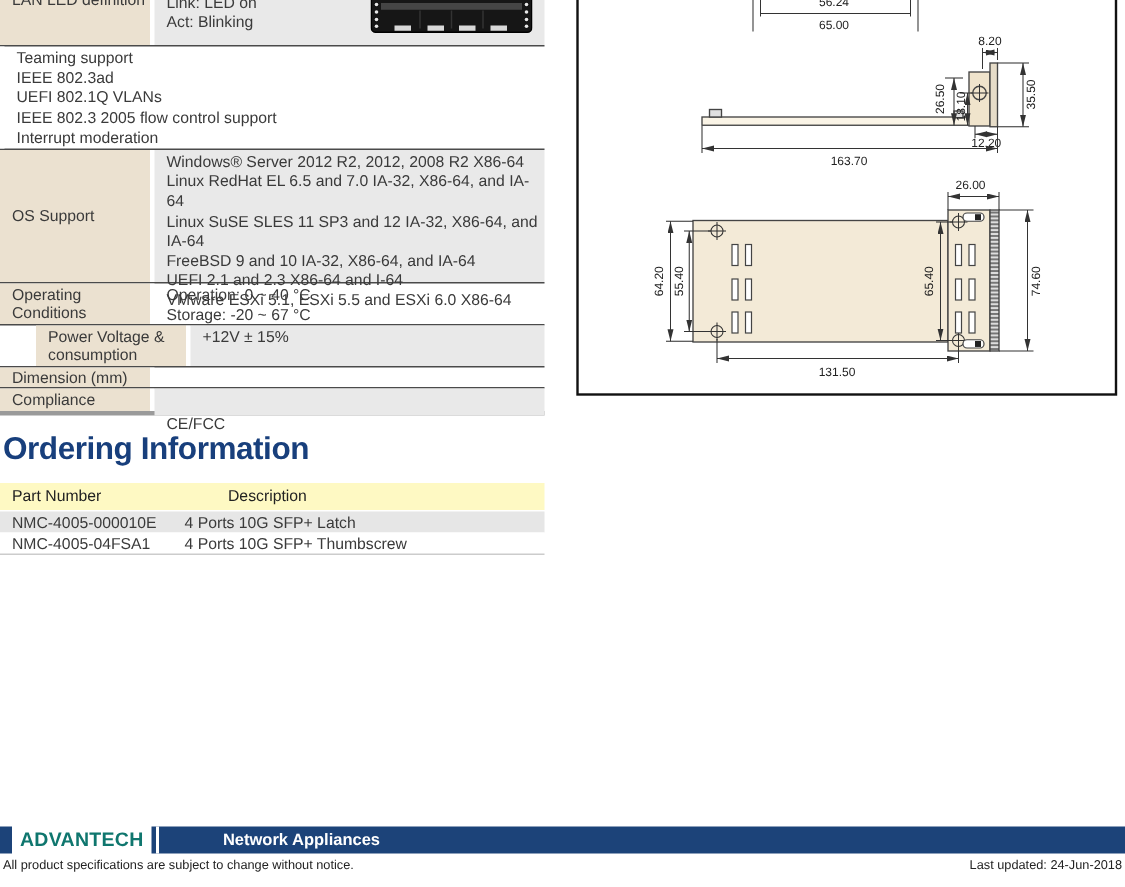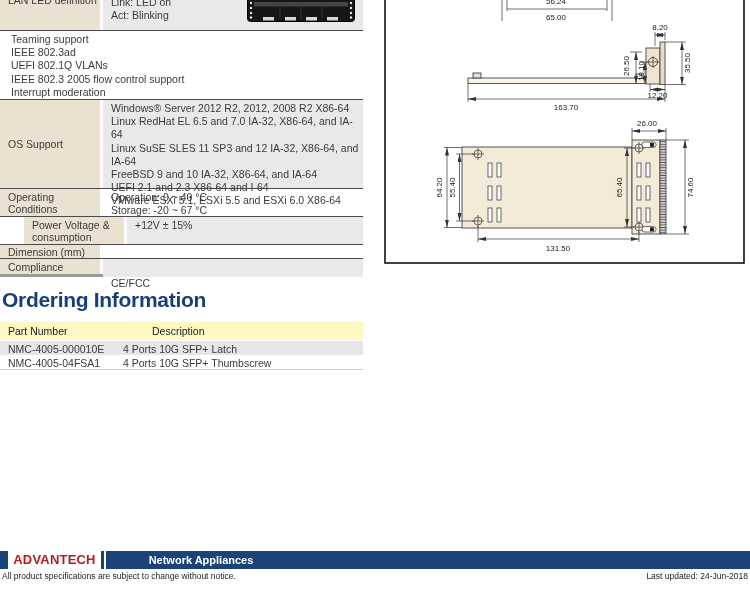--- a/index.html
+++ b/index.html
@@ -44,21 +44,21 @@
   #diagram{position:absolute;left:384px;top:0;}
   #diagram text{font-family:"Liberation Sans",sans-serif;font-size:8px;fill:#222;}
   .dimline{stroke:#333;stroke-width:0.7;fill:none;}
   .part{stroke:#444;stroke-width:0.9;}
   .halo{paint-order:stroke;stroke:#f3ead7;stroke-width:3px;}
 
   
   #footer-bar{position:absolute;left:0;top:551px;width:750px;height:17.5px;background:#1c4379;}
   #logo-box{position:absolute;left:8px;top:549px;width:93px;height:21px;background:#fff;
             display:flex;align-items:center;justify-content:center;}
-  #logo-text{font-size:13px;font-weight:800;letter-spacing:0.2px;color:#b91c1c;}
+  #logo-text{font-size:13px;font-weight:800;letter-spacing:0.2px;color:#0f766e;}
   #logo-divider{position:absolute;left:103.5px;top:551px;width:2.5px;height:17.5px;background:#fff;}
   #footer-cat{position:absolute;left:115px;top:554px;width:172px;text-align:center;
               font-size:11px;font-weight:bold;color:#fff;}
   #disclaimer{position:absolute;left:2px;top:571px;font-size:8.5px;color:#222;}
   #last-updated{position:absolute;right:2px;top:571px;font-size:8.5px;color:#222;}
 </style>
 </head>
 <body>
 
 <div id="page">

